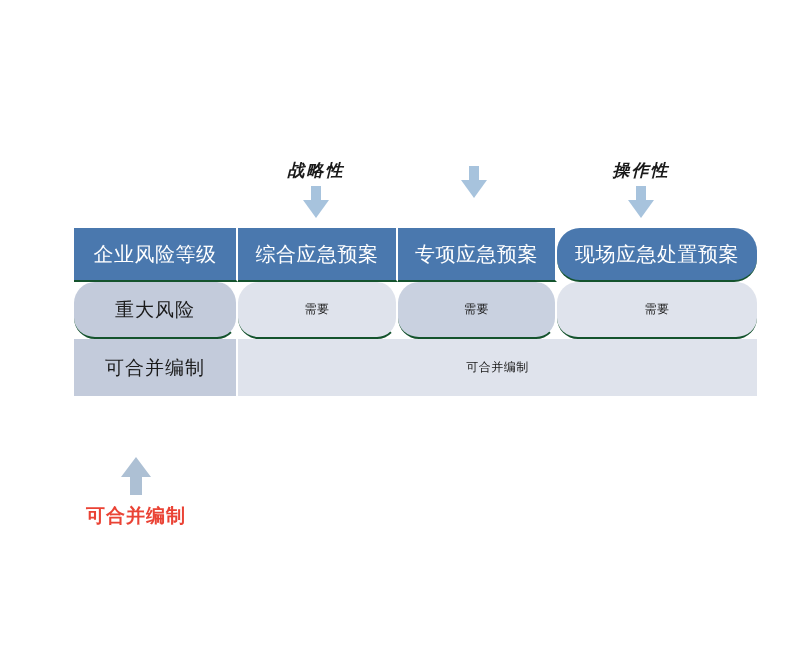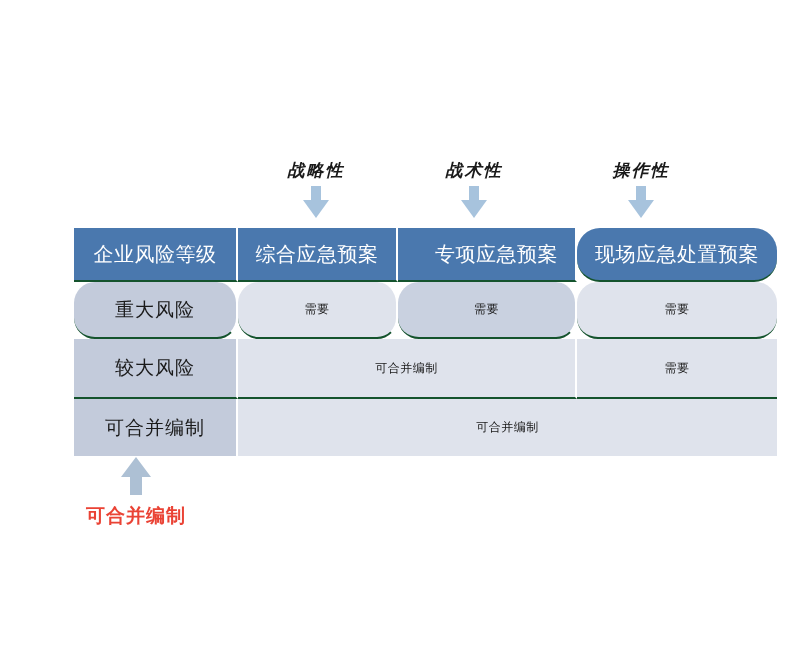--- a/index.html
+++ b/index.html
@@ -172,56 +172,50 @@
 
   <div class="annot" style="left:240px; top:160px;">
     <div class="annot-label">战略性</div>
     <div class="arrow-down">
       <div class="shaft"></div>
       <div class="head"></div>
     </div>
   </div>
 
   <div class="annot" style="left:398px; top:160px;">
-    <div class="annot-label">战术性</div>
     <div class="arrow-down">
       <div class="shaft"></div>
       <div class="head"></div>
     </div>
   </div>
 
   <div class="annot" style="left:565px; top:160px;">
     <div class="annot-label">操作性</div>
     <div class="arrow-down">
       <div class="shaft"></div>
       <div class="head"></div>
     </div>
   </div>
 
   <table id="risk-table">
     <thead>
       <tr>
         <th style="width:162px;">企业风险等级</th>
         <th style="width:158px;">综合应急预案</th>
-        <th style="width:157px;padding-left:20px;">专项应急预案</th>
+        <th style="width:157px;">专项应急预案</th>
         <th class="hdr-last" style="width:200px;">现场应急处置预案</th>
       </tr>
     </thead>
     <tbody>
       <tr class="r1">
         <td class="rowhead">重大风险</td>
         <td class="cell">需要</td>
         <td class="cell cell-accent">需要</td>
         <td class="cell">需要</td>
       </tr>
-      <tr class="r2">
-        <td class="rowhead">较大风险</td>
-        <td class="cell" colspan="2">可合并编制</td>
-        <td class="cell">需要</td>
-      </tr>
       <tr class="r3">
         <td class="rowhead">可合并编制</td>
         <td class="cell" colspan="3">可合并编制</td>
       </tr>
     </tbody>
   </table>
 
   <div class="annot-bottom" style="left:45px; top:457px;">
     <div class="arrow-up">
       <div class="head"></div>

